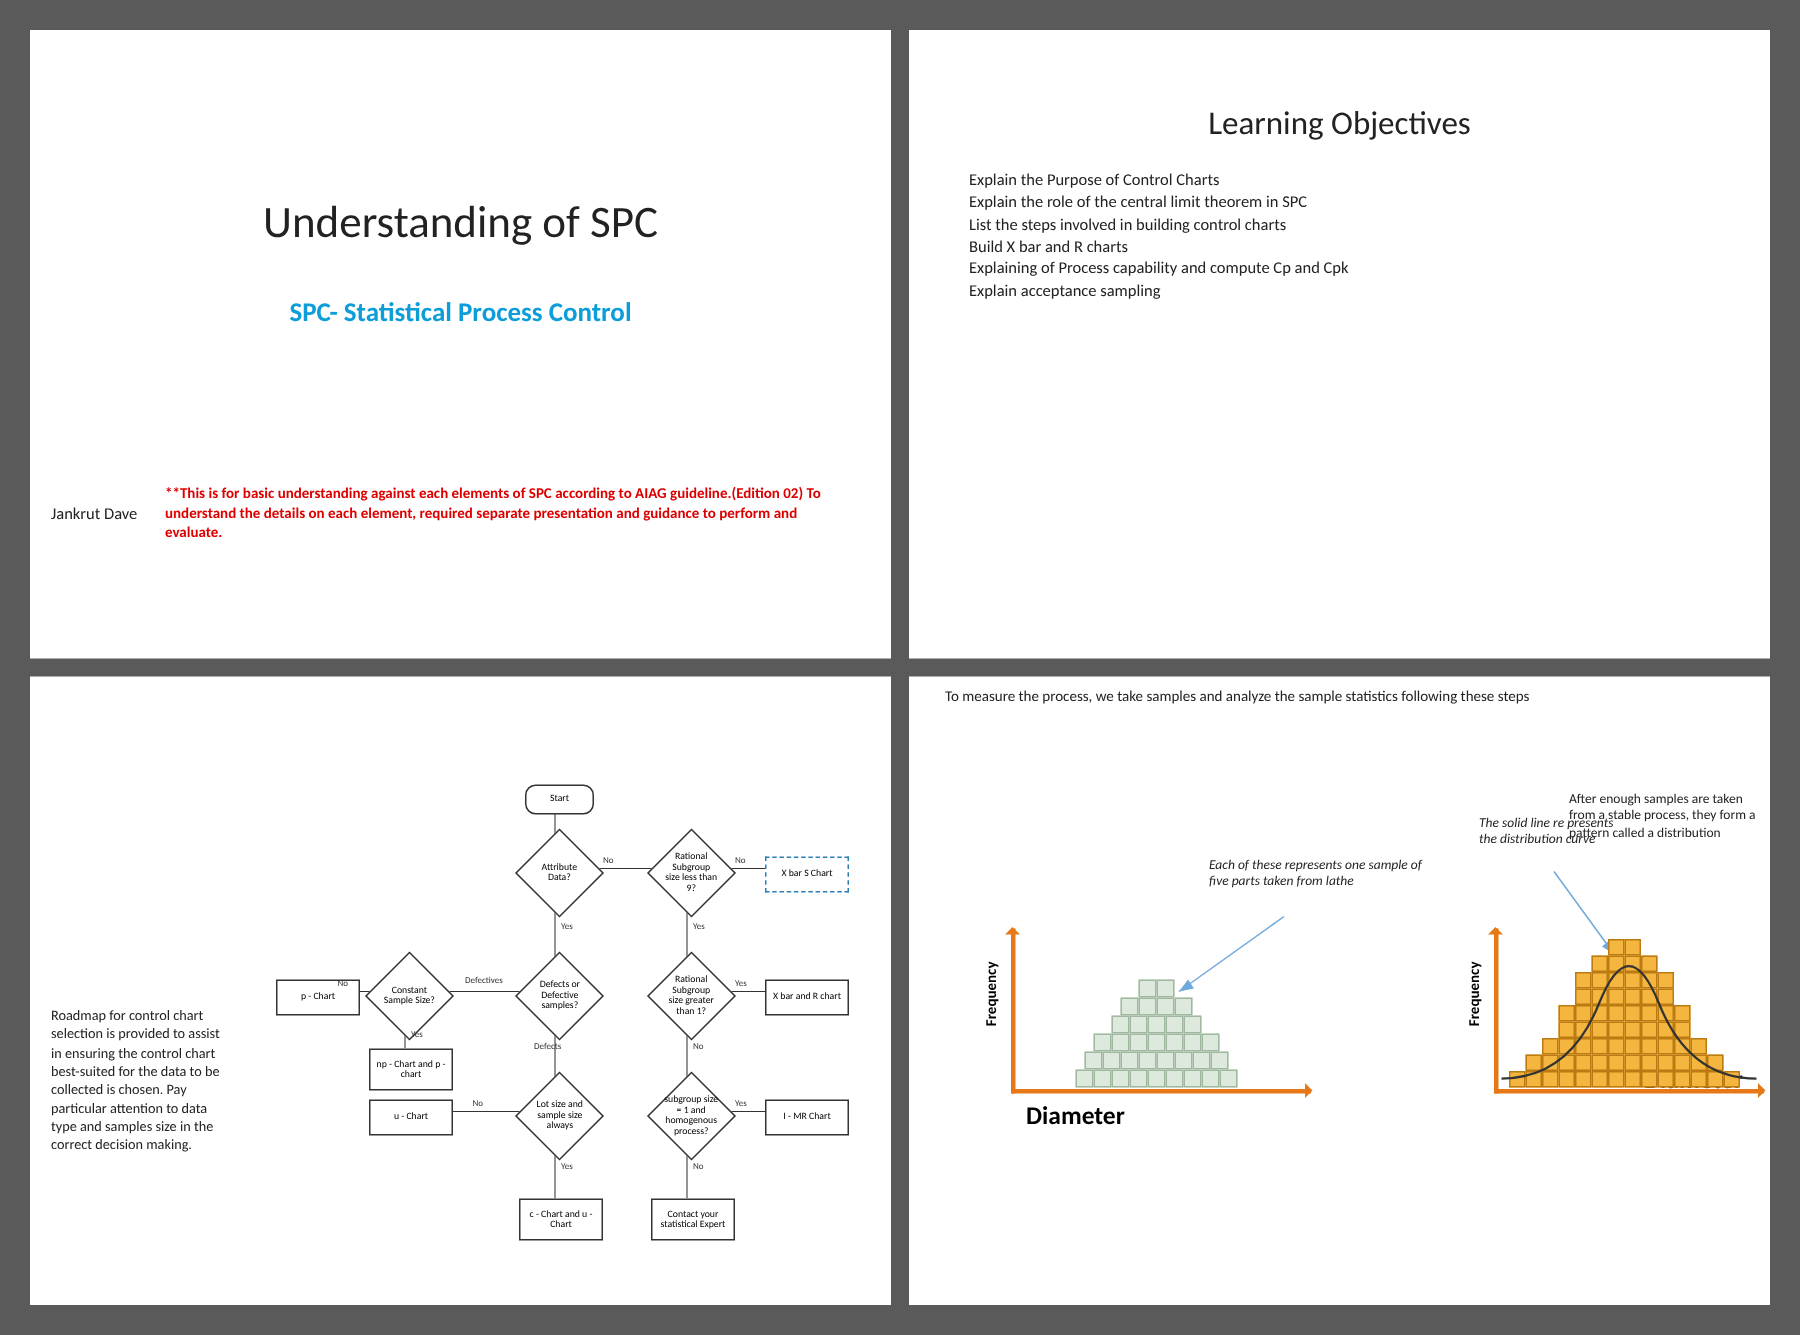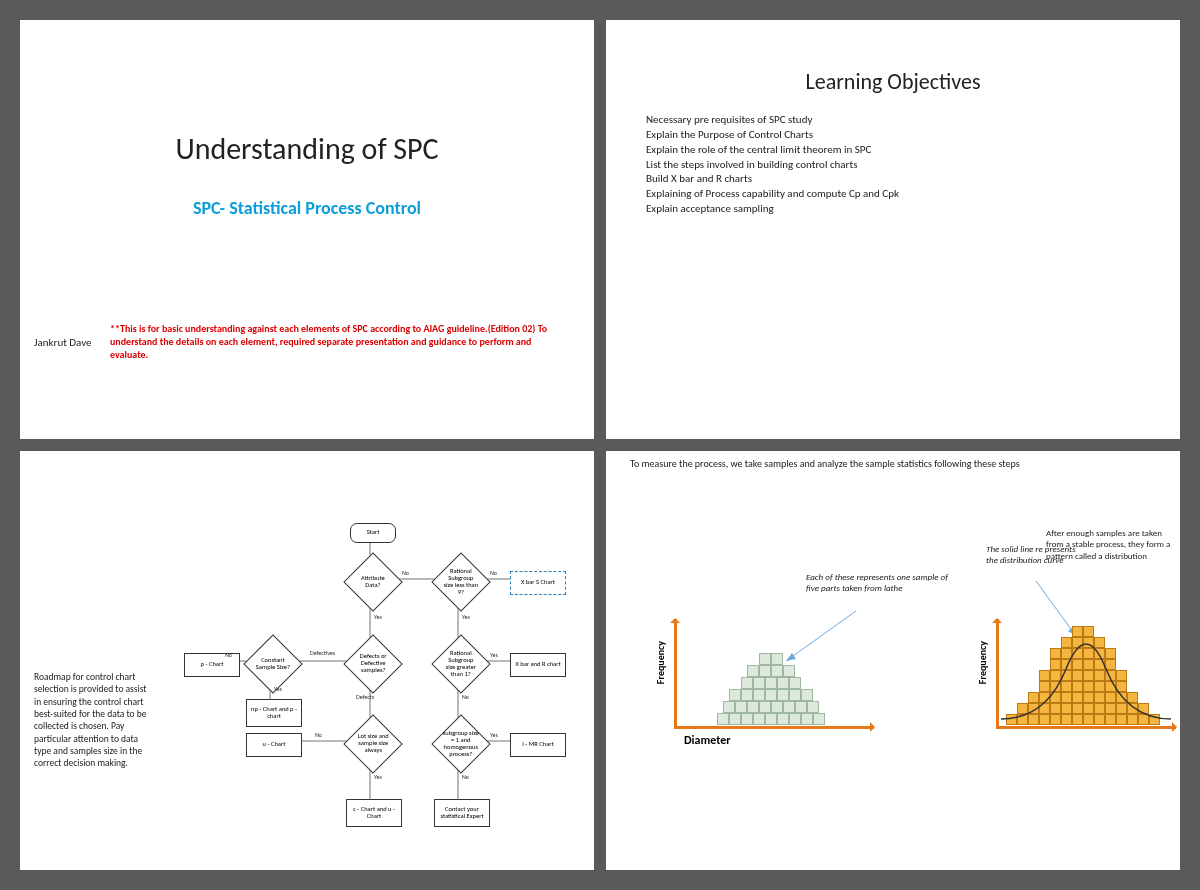--- a/index.html
+++ b/index.html
@@ -44,21 +44,21 @@
   .dash { border:1px dashed #2a7fb8; }
   .lbl { position:absolute; font-size:6px; color:#333; }
   .flow svg { position:absolute; left:0; top:0; }
   
   .s4-title { font-size:22px; text-align:center; margin-top:30px; color:#222; }
   .s4-sub { font-size:10px; margin:6px 0 0 24px; color:#222; }
   .s4 { position:relative; }
   .s4-txt { position:absolute; font-size:9px; line-height:1.25; color:#222; }
   .s4-txt.it { font-style:italic; }
   .axis-y { position:absolute; writing-mode: vertical-rl; transform: rotate(180deg); font-size:10px; font-weight:bold; }
-  .axis-x { position:absolute; font-size:12px; font-weight:bold; }
+  .axis-x { position:absolute; font-size:17px; font-weight:bold; }
   .arrow { position:absolute; background:#e67817; }
   .arrow.v { width:3px; }
   .arrow.h { height:3px; }
   .arrow.v::before { content:""; position:absolute; top:-6px; left:-4px; border:5px solid transparent; border-bottom-color:#e67817; }
   .arrow.h::after { content:""; position:absolute; right:-6px; top:-4px; border:5px solid transparent; border-left-color:#e67817; }
   .cell { position:absolute; width:10px; height:10px; background:#f4b63f; border:1px solid #bc7a12; }
   .pale { background:#dce9dc; border-color:#9fb89f; }
   .pointer-line { stroke:#6fa8dc; stroke-width:1; fill:none; }
 </style>
 </head>
@@ -71,21 +71,20 @@
     <div class="s1-sub">
       <span>SPC- Statistical Process Control</span>
     </div>
     <div class="s1-author">Jankrut Dave</div>
     <div class="s1-note">**This is for basic understanding against each elements of SPC according to AIAG guideline.(Edition 02) To understand the details on each element, required separate presentation and guidance to perform and evaluate.</div>
   </div>
 
   <div class="slide">
     <div class="s2-title">Learning Objectives</div>
     <div class="s2-list">
-      <div>Necessary pre requisites of SPC study</div>
       <div>Explain the Purpose of Control Charts</div>
       <div>Explain the role of the central limit theorem in SPC</div>
       <div>List the steps involved in building control charts</div>
       <div>Build X bar and R charts</div>
       <div>Explaining of Process capability and compute Cp and Cpk</div>
       <div>Explain acceptance sampling</div>
     </div>
   </div>
 
   <div class="slide">

